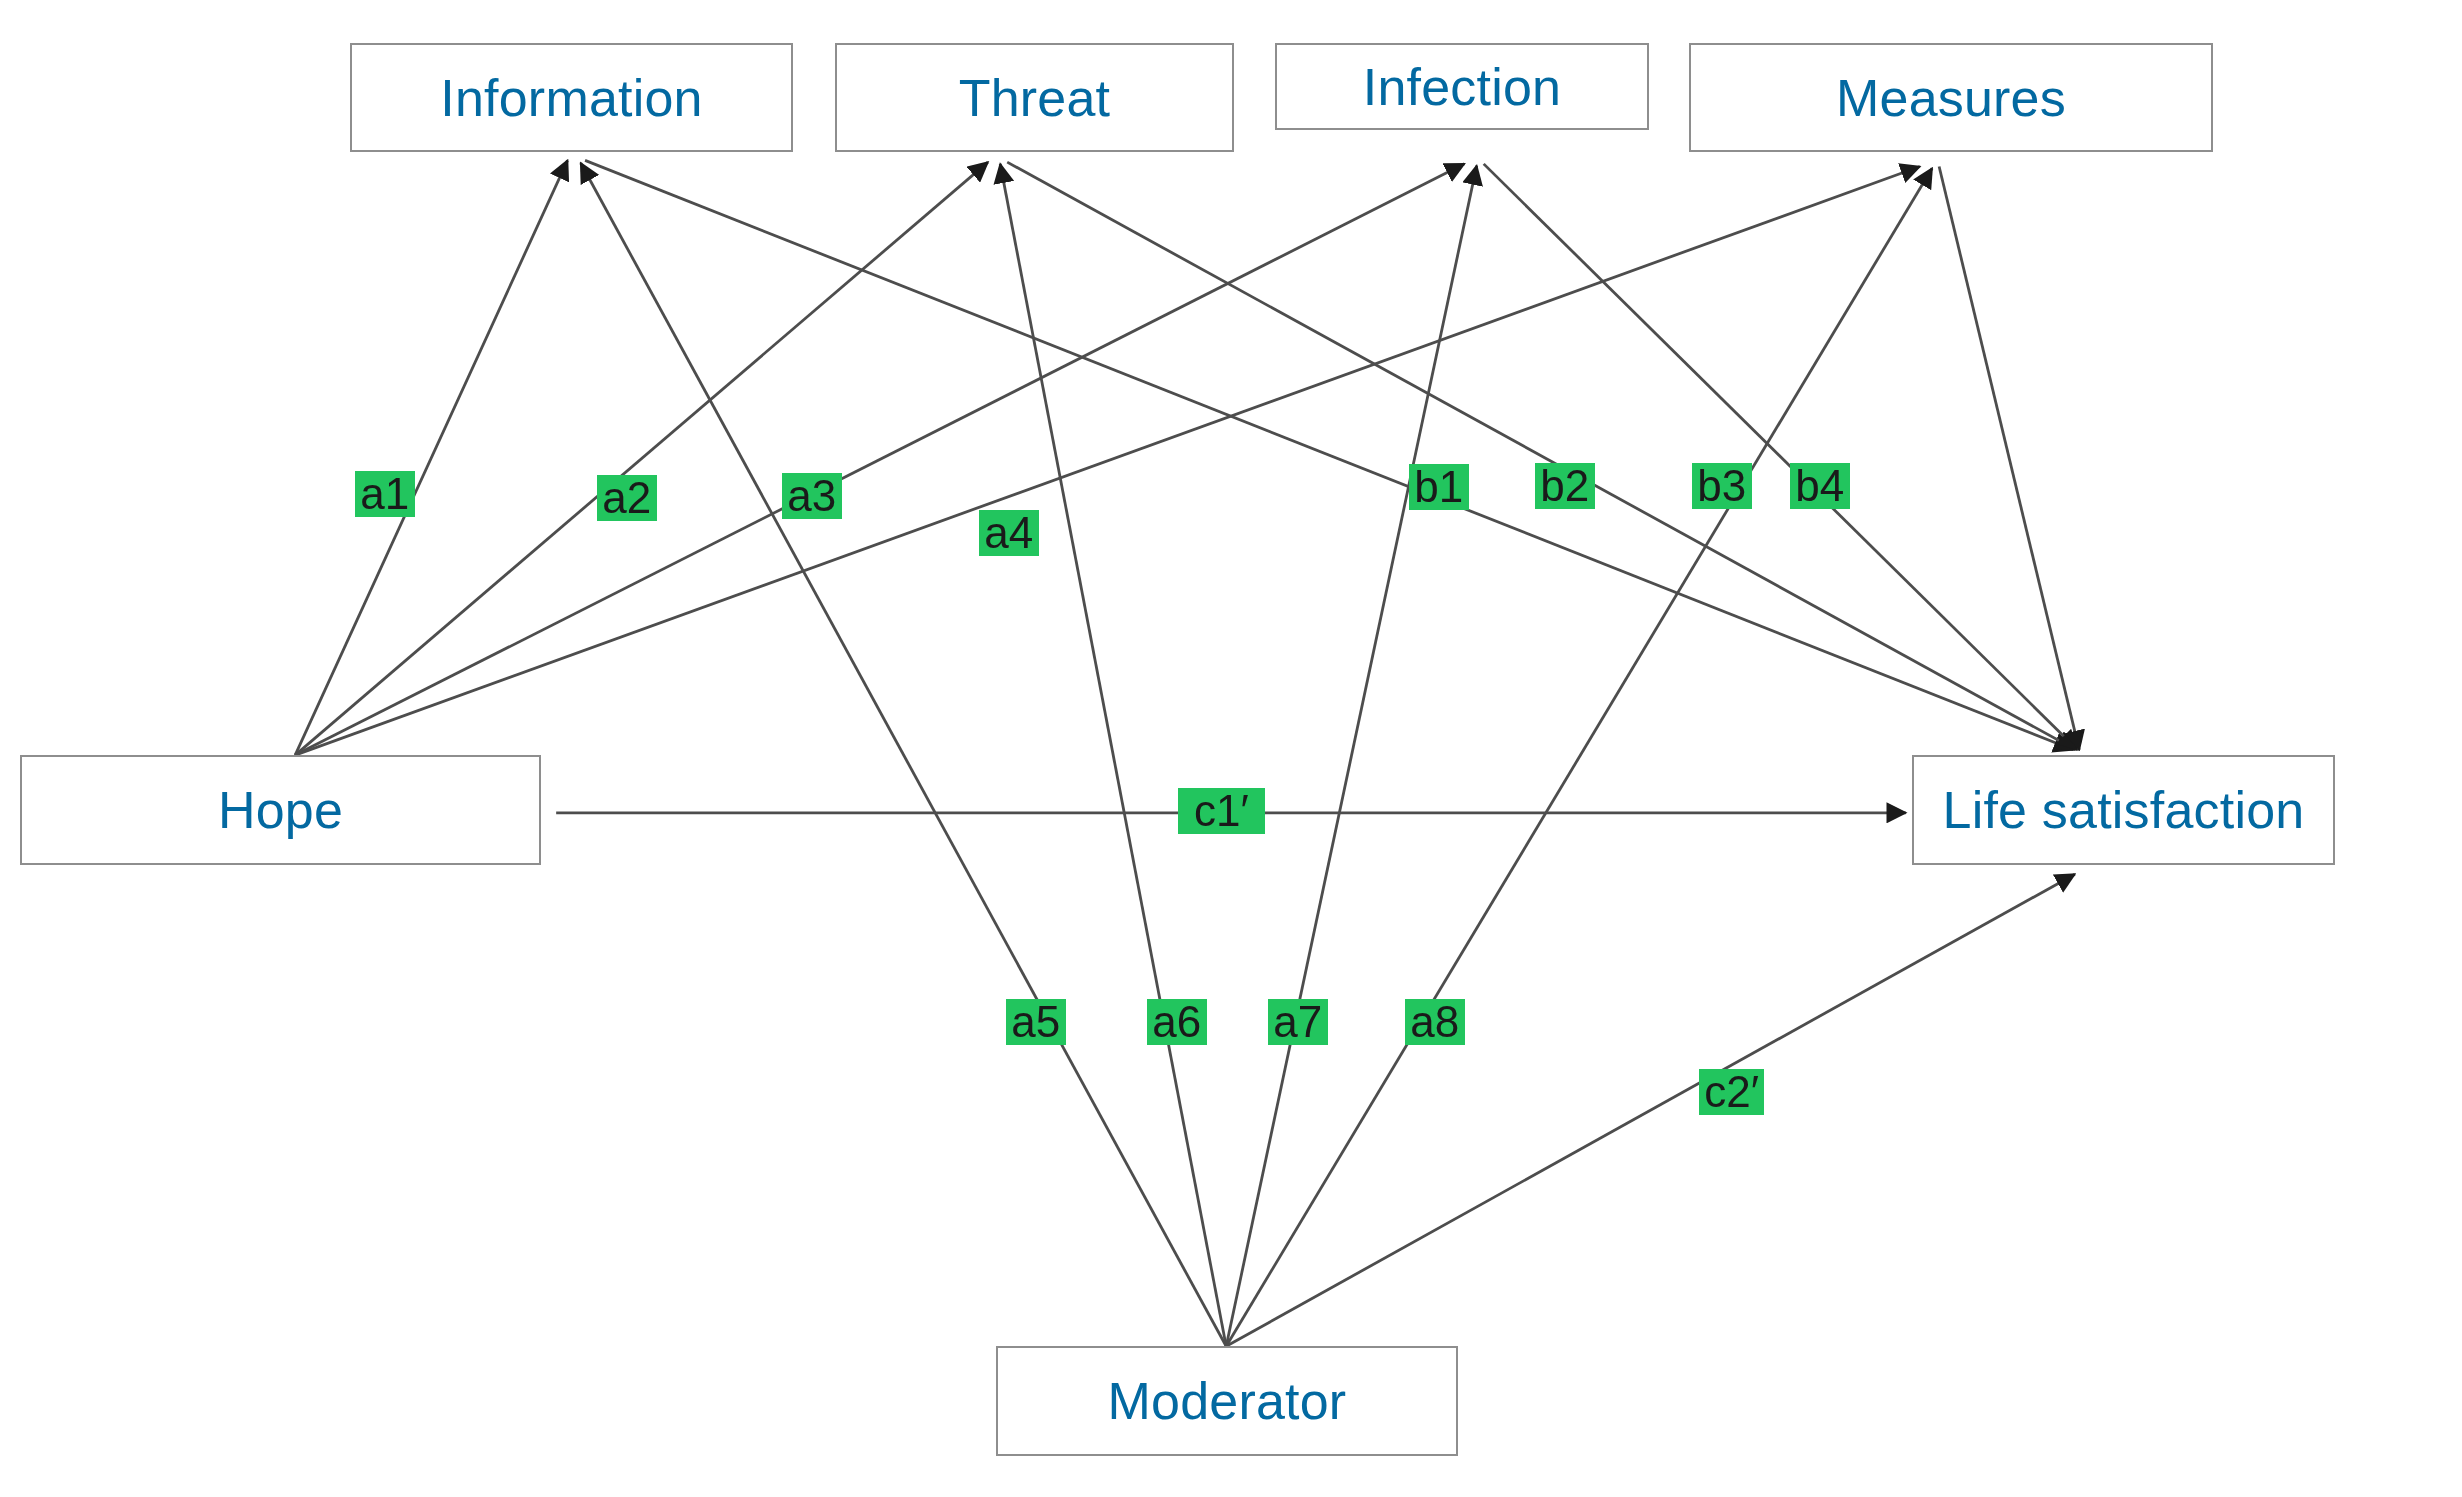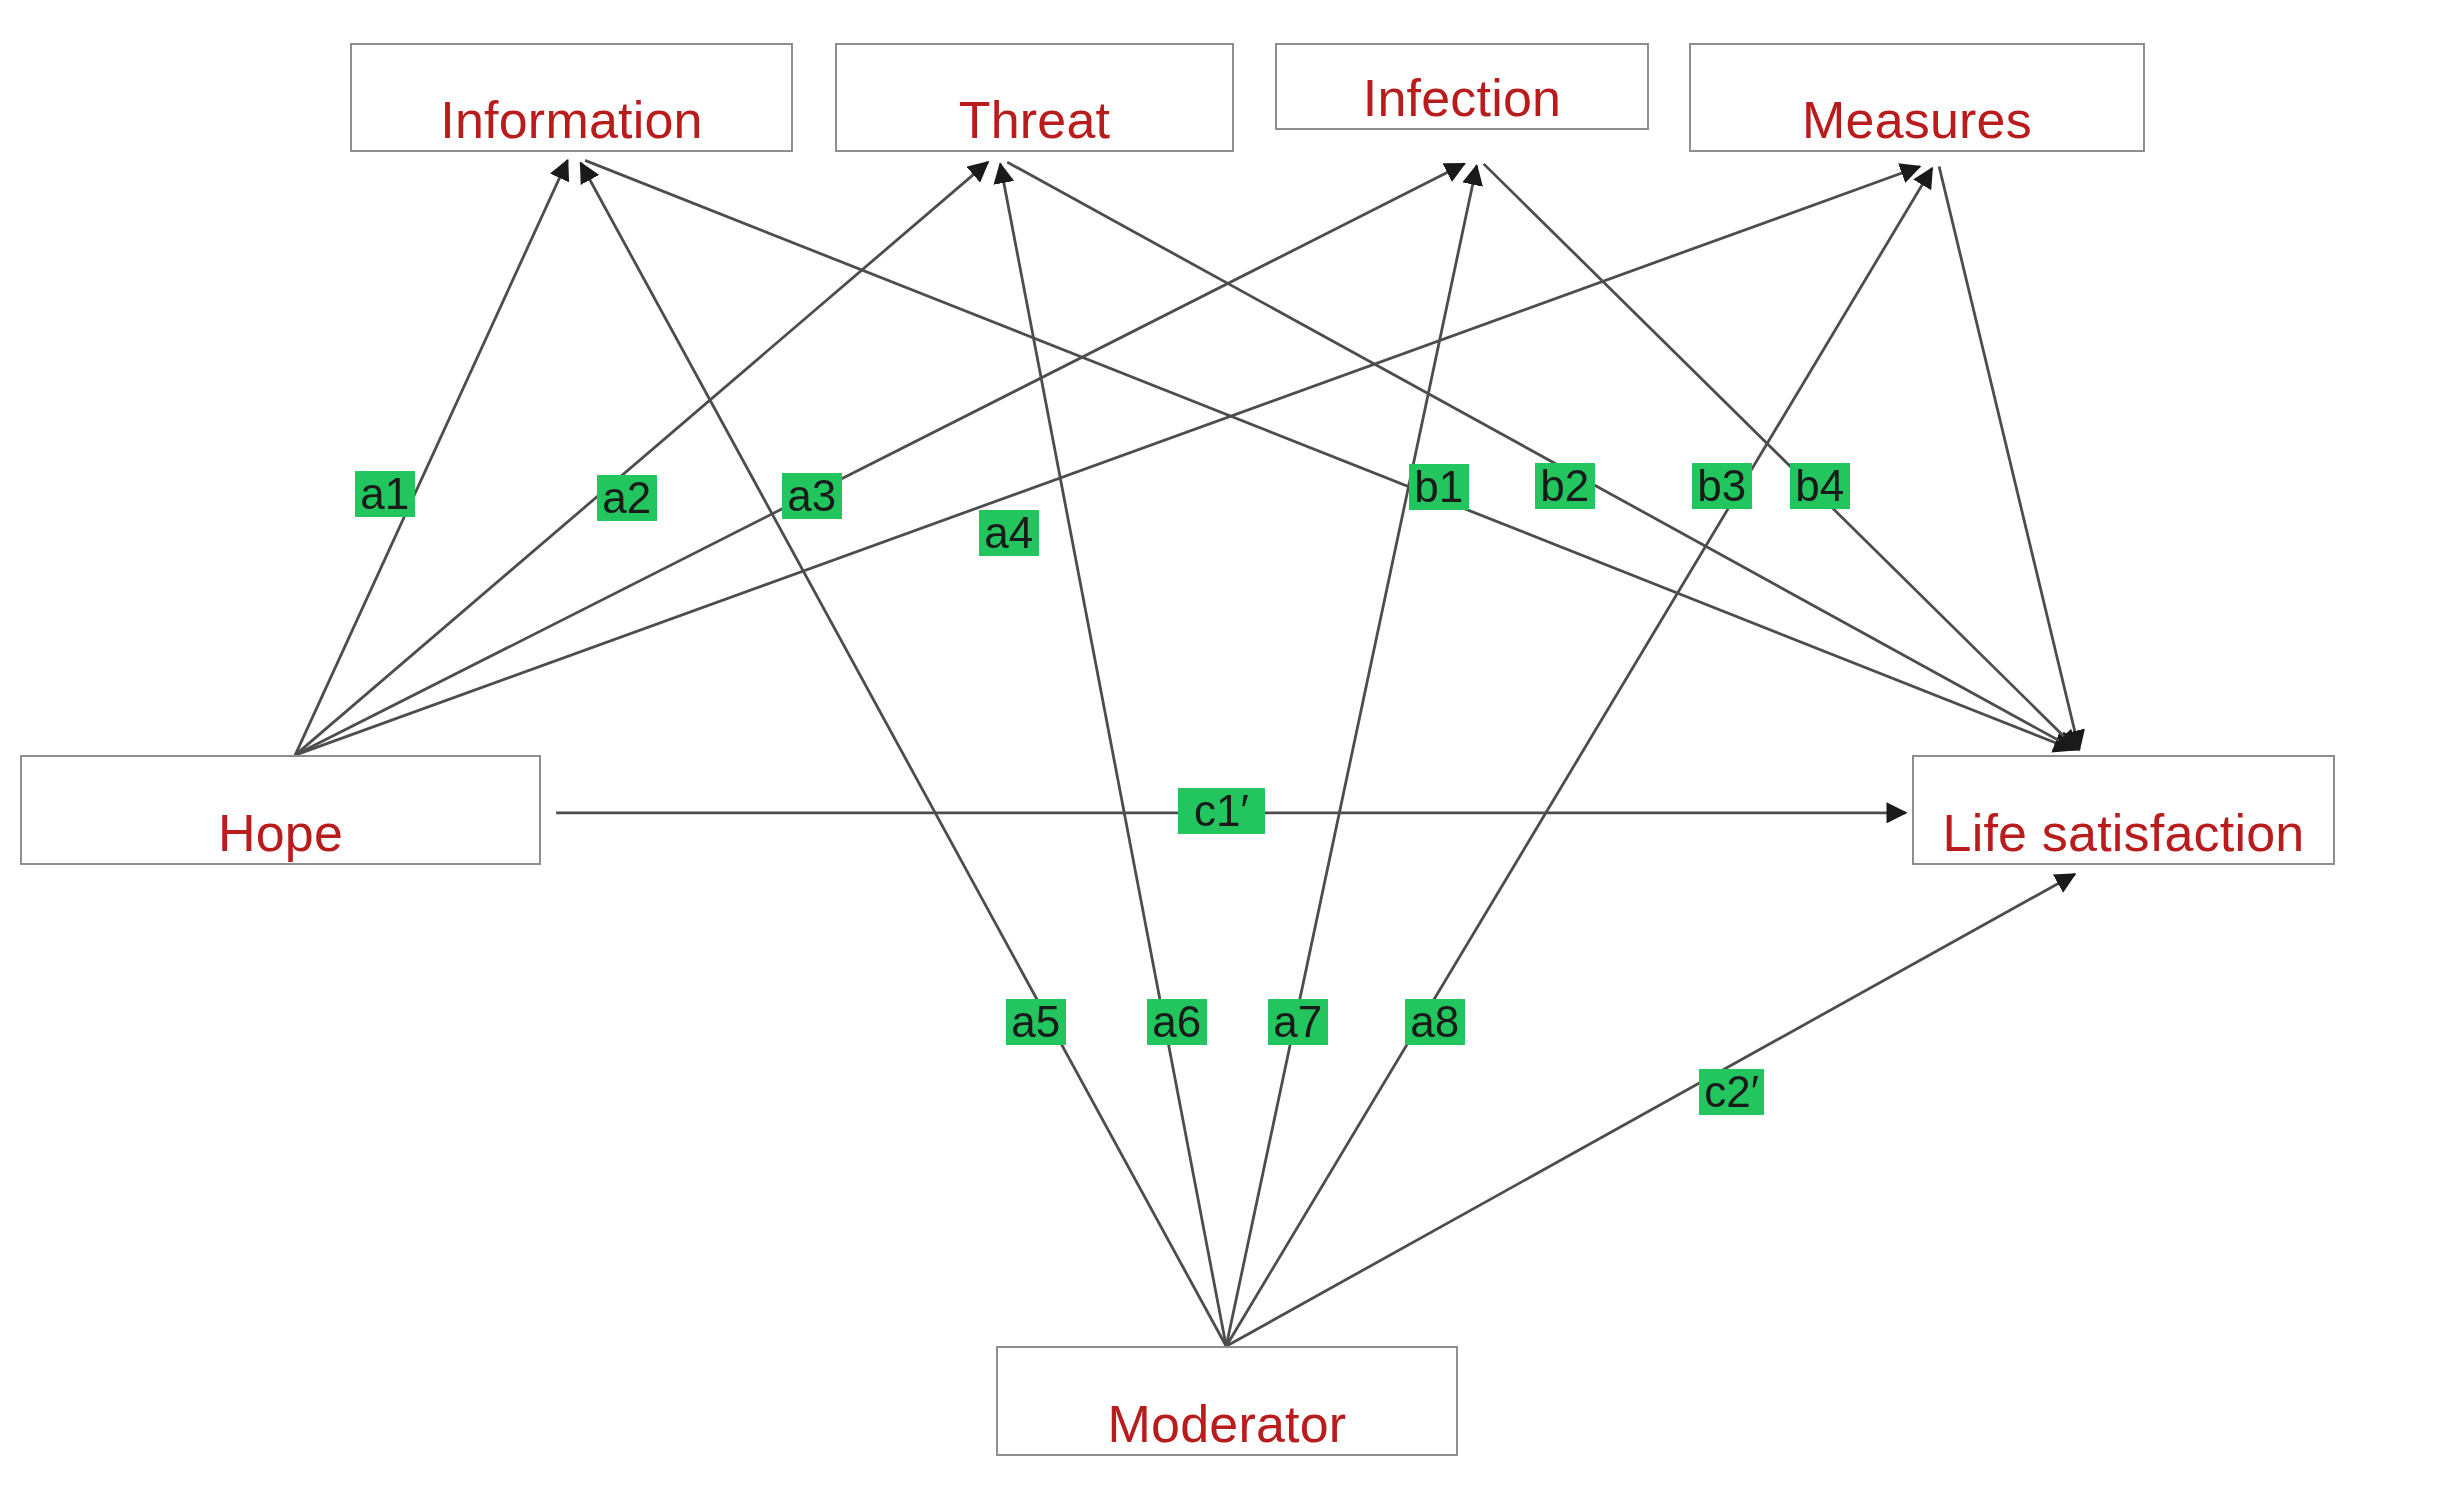--- a/index.html
+++ b/index.html
@@ -10,22 +10,22 @@
     overflow:hidden;position:relative;
   }
   #diagram-root{position:absolute;left:0;top:0;width:2462px;height:1497px;}
   svg#paths{position:absolute;left:0;top:0;width:2462px;height:1497px;}
 
   .node-box{
     position:absolute;
     box-sizing:border-box;
     border:2.6px solid #8e8e8e;
     background:#ffffff;
-    display:flex;align-items:flex-end;justify-content:center;
-    color:#b91c1c;
+    display:flex;align-items:center;justify-content:center;
+    color:#0369a1;
     font-size:52px;
     font-weight:400;
     letter-spacing:0.2px;
     z-index:5;
   }
   .node-label{pointer-events:none;white-space:nowrap;}
 
   .path-label{
     position:absolute;
     z-index:6;
@@ -77,21 +77,21 @@
   </div>
 
   <div class="node-box" style="left:835px;top:43px;width:399px;height:109px;">
     <span class="node-label">Threat</span>
   </div>
 
   <div class="node-box" style="left:1275px;top:43px;width:374px;height:87px;">
     <span class="node-label">Infection</span>
   </div>
 
-  <div class="node-box" style="left:1689px;top:43px;width:456px;height:109px;">
+  <div class="node-box" style="left:1689px;top:43px;width:524px;height:109px;">
     <span class="node-label">Measures</span>
   </div>
 
   <div class="node-box" style="left:20px;top:755px;width:521px;height:110px;">
     <span class="node-label">Hope</span>
   </div>
 
   <div class="node-box" style="left:1912px;top:755px;width:423px;height:110px;">
     <span class="node-label">Life satisfaction</span>
   </div>

